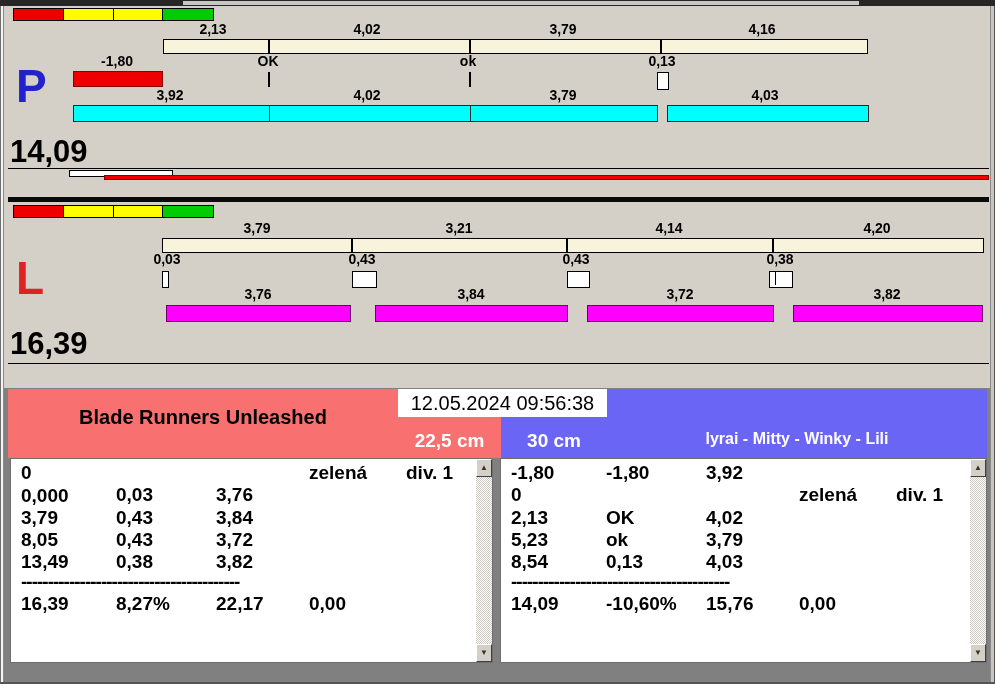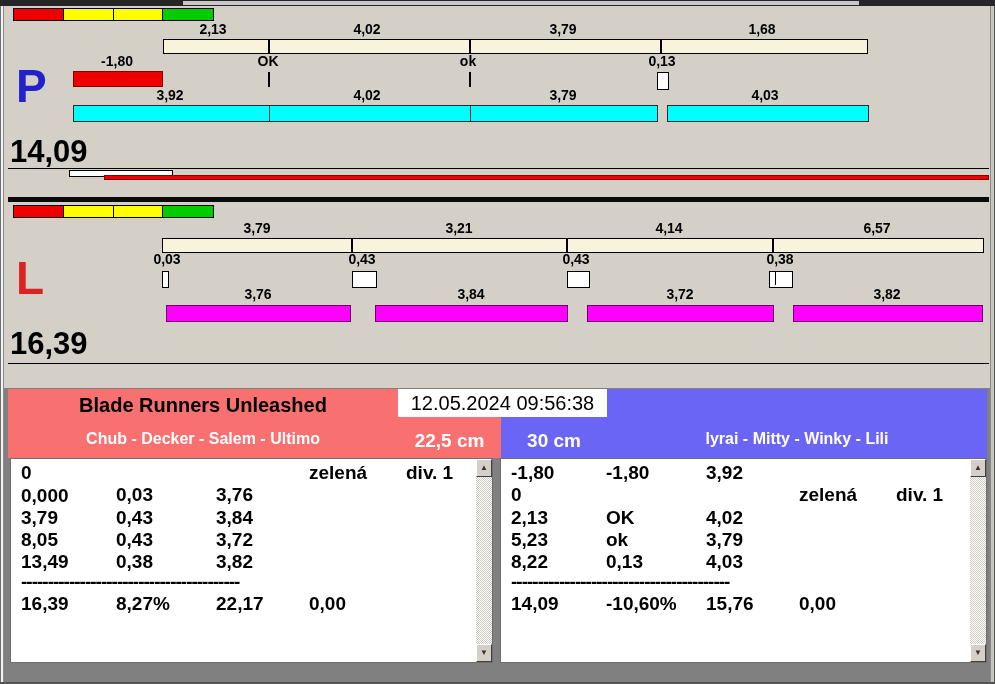--- a/index.html
+++ b/index.html
@@ -68,21 +68,21 @@
   <div class="scale" style="left:13px;top:8px;width:201px;height:13px;">
     <div style="width:50px;background:var(--scale_red,#ee0000);"></div>
     <div style="width:50px;background:var(--scale_yellow,#ffff00);"></div>
     <div style="width:49px;background:var(--scale_yellow,#ffff00);"></div>
     <div style="width:50px;background:var(--scale_green,#00cc00);"></div>
   </div>
 
   <span class="lbl" style="left:213px;top:22px;">2,13</span>
   <span class="lbl" style="left:367px;top:22px;">4,02</span>
   <span class="lbl" style="left:563px;top:22px;">3,79</span>
-  <span class="lbl" style="left:762px;top:22px;">1,68</span>
+  <span class="lbl" style="left:762px;top:22px;">4,16</span>
 
   <div class="bar cream" style="left:163px;top:39px;width:705px;height:15px;">
     <div class="tick" style="left:104px;top:0;height:13px;"></div>
     <div class="tick" style="left:305px;top:0;height:13px;"></div>
     <div class="tick" style="left:496px;top:0;height:13px;"></div>
   </div>
 
   <span class="lbl" style="left:117px;top:54px;">-1,80</span>
   <span class="lbl" style="left:268px;top:54px;">OK</span>
   <span class="lbl" style="left:468px;top:54px;">ok</span>
@@ -115,21 +115,21 @@
   <div class="scale" style="left:13px;top:205px;width:201px;height:13px;">
     <div style="width:50px;background:var(--scale_red,#ee0000);"></div>
     <div style="width:50px;background:var(--scale_yellow,#ffff00);"></div>
     <div style="width:49px;background:var(--scale_yellow,#ffff00);"></div>
     <div style="width:50px;background:var(--scale_green,#00cc00);"></div>
   </div>
 
   <span class="lbl" style="left:257px;top:221px;">3,79</span>
   <span class="lbl" style="left:459px;top:221px;">3,21</span>
   <span class="lbl" style="left:669px;top:221px;">4,14</span>
-  <span class="lbl" style="left:877px;top:221px;">6,57</span>
+  <span class="lbl" style="left:877px;top:221px;">4,20</span>
 
   <div class="bar cream" style="left:162px;top:238px;width:822px;height:15px;">
     <div class="tick" style="left:188px;top:0;height:13px;"></div>
     <div class="tick" style="left:403px;top:0;height:13px;"></div>
     <div class="tick" style="left:609px;top:0;height:13px;"></div>
   </div>
 
   <span class="lbl" style="left:167px;top:252px;">0,03</span>
   <span class="lbl" style="left:362px;top:252px;">0,43</span>
   <span class="lbl" style="left:576px;top:252px;">0,43</span>
@@ -155,22 +155,21 @@
   <span class="bigletter" style="left:16px;top:258px;color:var(--l_letter,#dd2222);">L</span>
   <span class="bigtotal" style="left:10px;top:329px;">16,39</span>
 
   <div class="hline" style="left:8px;top:363px;width:981px;"></div>
 
   <div class="abs graypanel"></div>
 
   <div class="teamhdr" style="left:8px;width:493px;background:var(--team_left_bg,#f87070);"></div>
   <div class="teamhdr" style="left:501px;width:486px;background:var(--team_right_bg,#6b65f6);"></div>
 
-  <span class="team-title" style="left:8px;width:390px;">Blade Runners Unleashed</span>
-  <span class="team-dogs" style="left:8px;width:390px;">Chub - Decker - Salem - Ultimo</span>
+  <span class="team-title" style="left:8px;width:390px;margin-top:12px;">Blade Runners Unleashed</span>
   <span class="heightlbl" style="left:398px;width:103px;">22,5 cm</span>
 
   <span class="team-dogs" style="left:607px;width:380px;">lyrai - Mitty - Winky - Lili</span>
   <span class="heightlbl" style="left:501px;width:106px;">30 cm</span>
 
   <div class="datebox">12.05.2024 09:56:38</div>
 
   <div class="table" style="left:10px;width:483px;">
     <span class="cell" style="left:10px;top:3px;">0</span>
     <span class="cell" style="left:105px;top:3px;"></span>
@@ -221,21 +220,21 @@
     <span class="cell" style="left:395px;top:25px;">div. 1</span>
 
     <span class="cell" style="left:10px;top:48px;">2,13</span>
     <span class="cell" style="left:105px;top:48px;">OK</span>
     <span class="cell" style="left:205px;top:48px;">4,02</span>
 
     <span class="cell" style="left:10px;top:70px;">5,23</span>
     <span class="cell" style="left:105px;top:70px;">ok</span>
     <span class="cell" style="left:205px;top:70px;">3,79</span>
 
-    <span class="cell" style="left:10px;top:92px;">8,22</span>
+    <span class="cell" style="left:10px;top:92px;">8,54</span>
     <span class="cell" style="left:105px;top:92px;">0,13</span>
     <span class="cell" style="left:205px;top:92px;">4,03</span>
 
     <span class="dashes" style="left:10px;top:112px;">-----------------------------------------</span>
 
     <span class="cell" style="left:10px;top:134px;">14,09</span>
     <span class="cell" style="left:105px;top:134px;">-10,60%</span>
     <span class="cell" style="left:205px;top:134px;">15,76</span>
     <span class="cell" style="left:298px;top:134px;">0,00</span>
 

